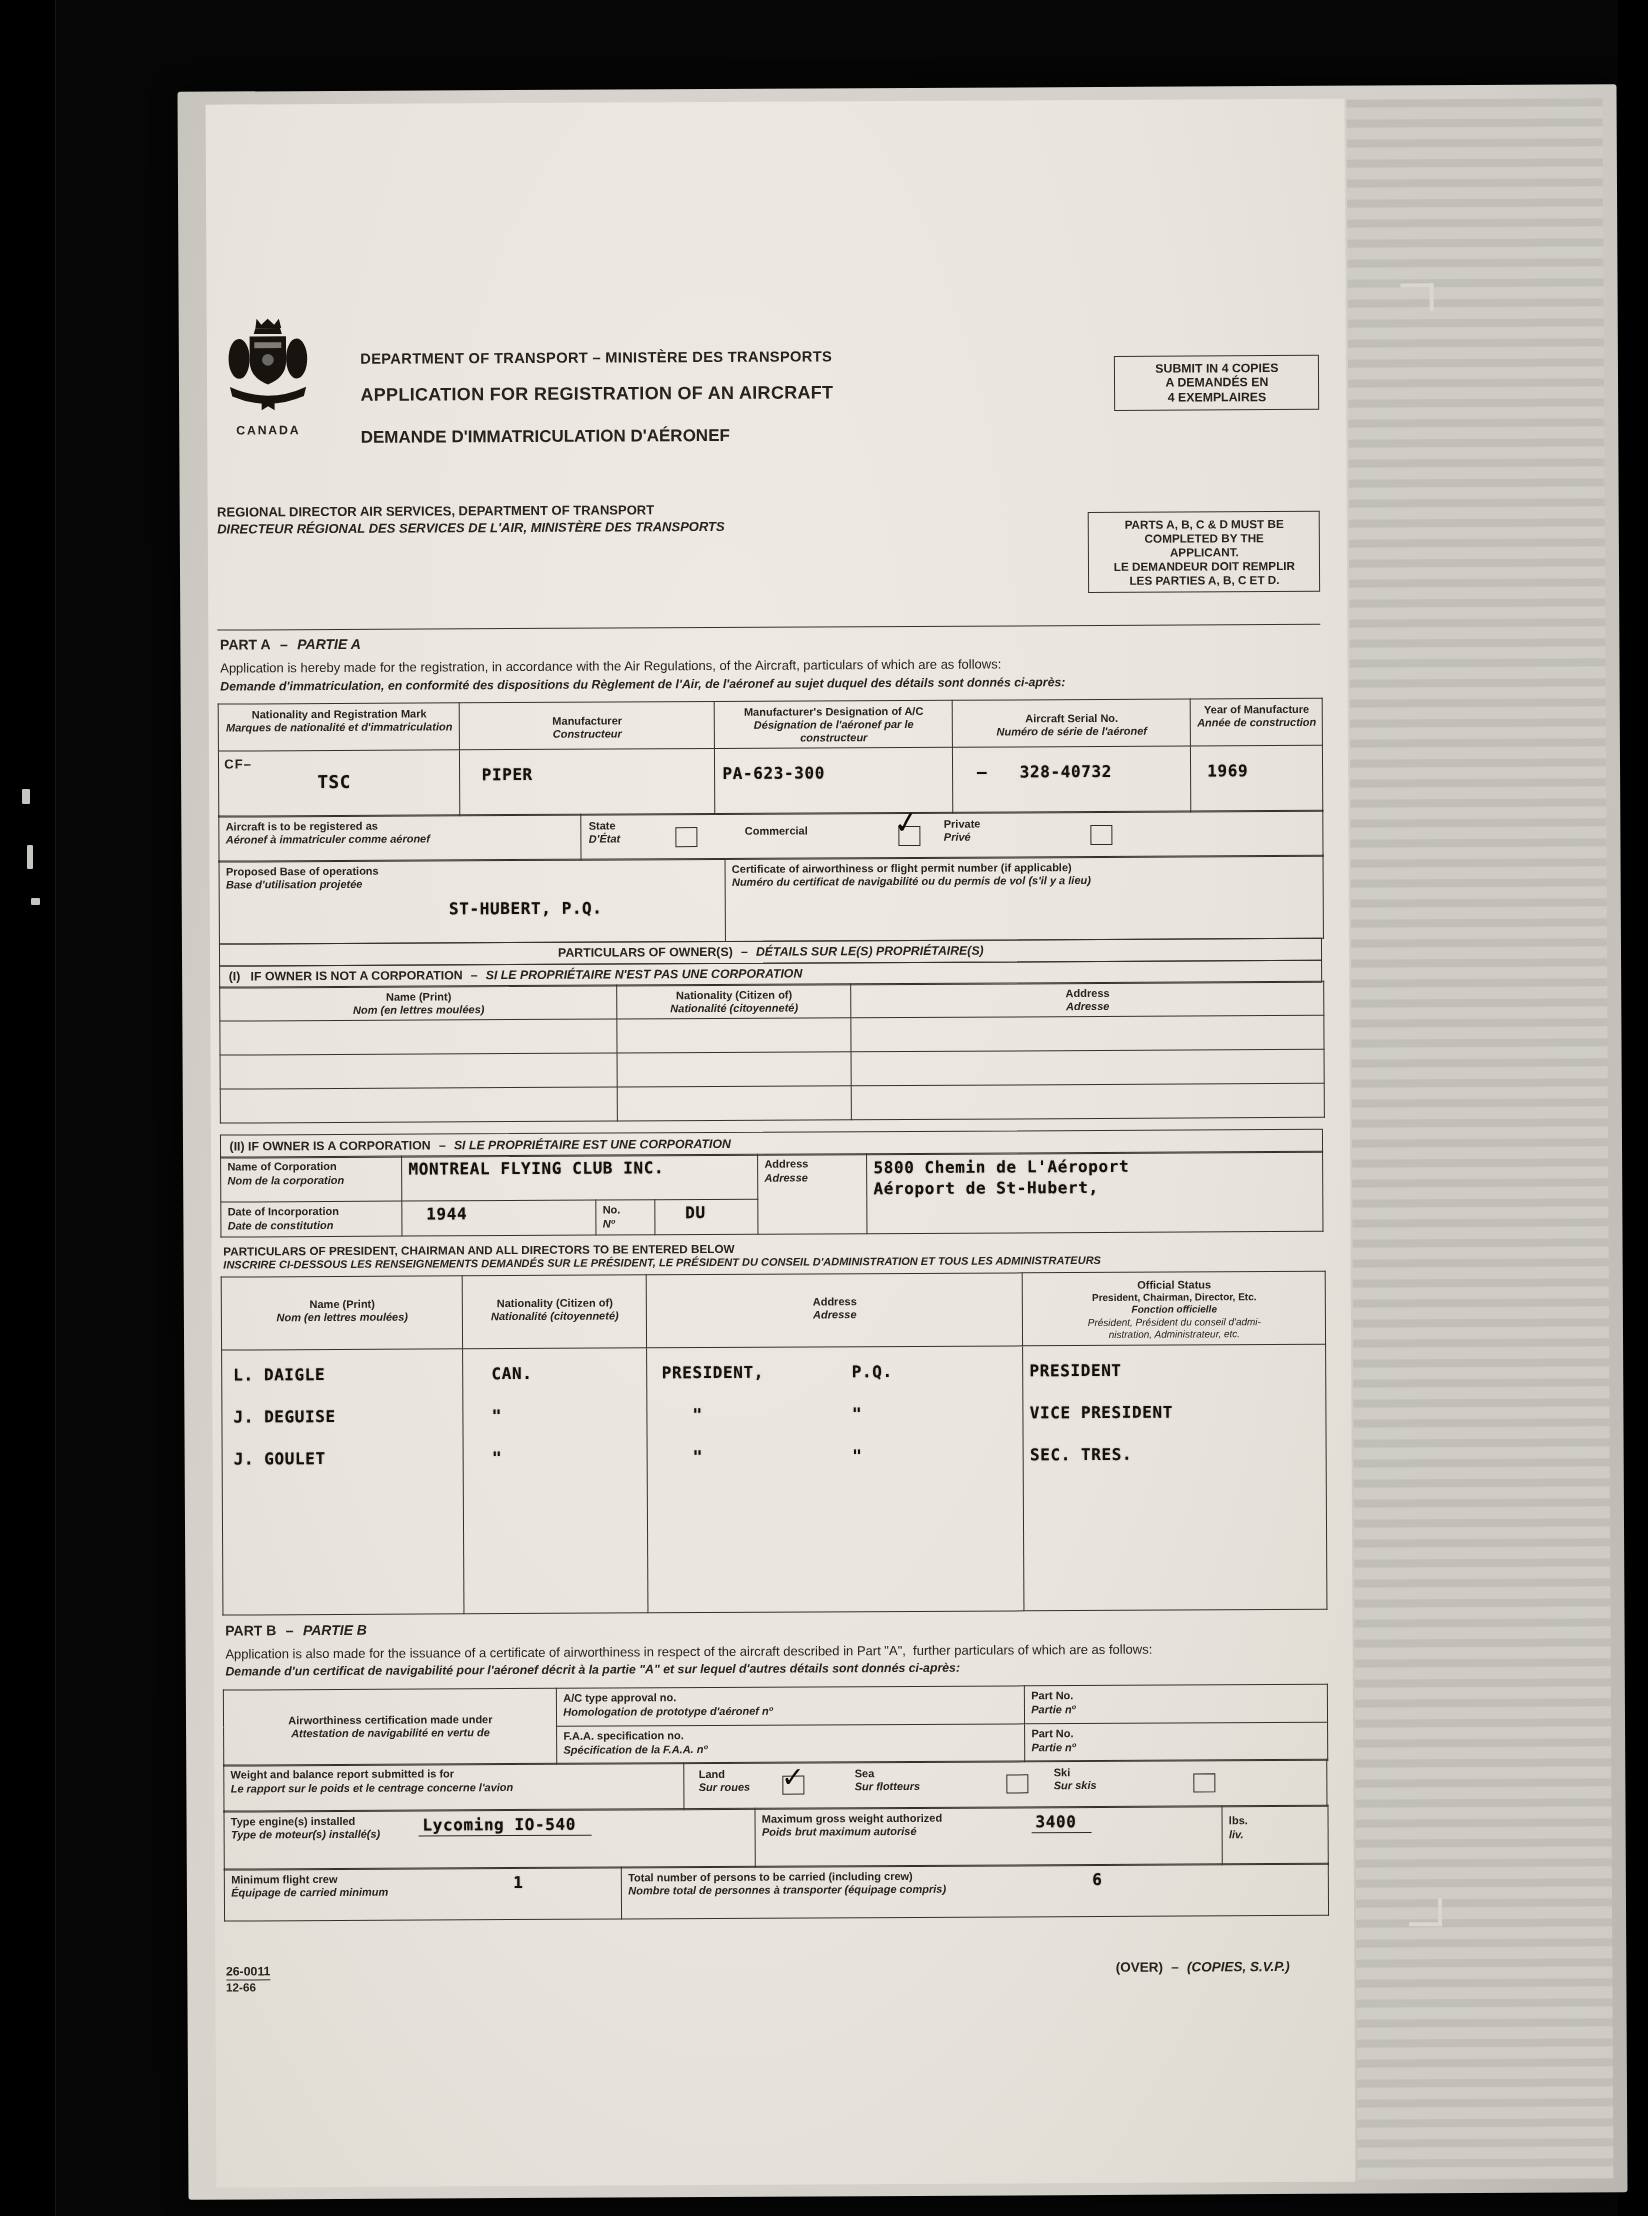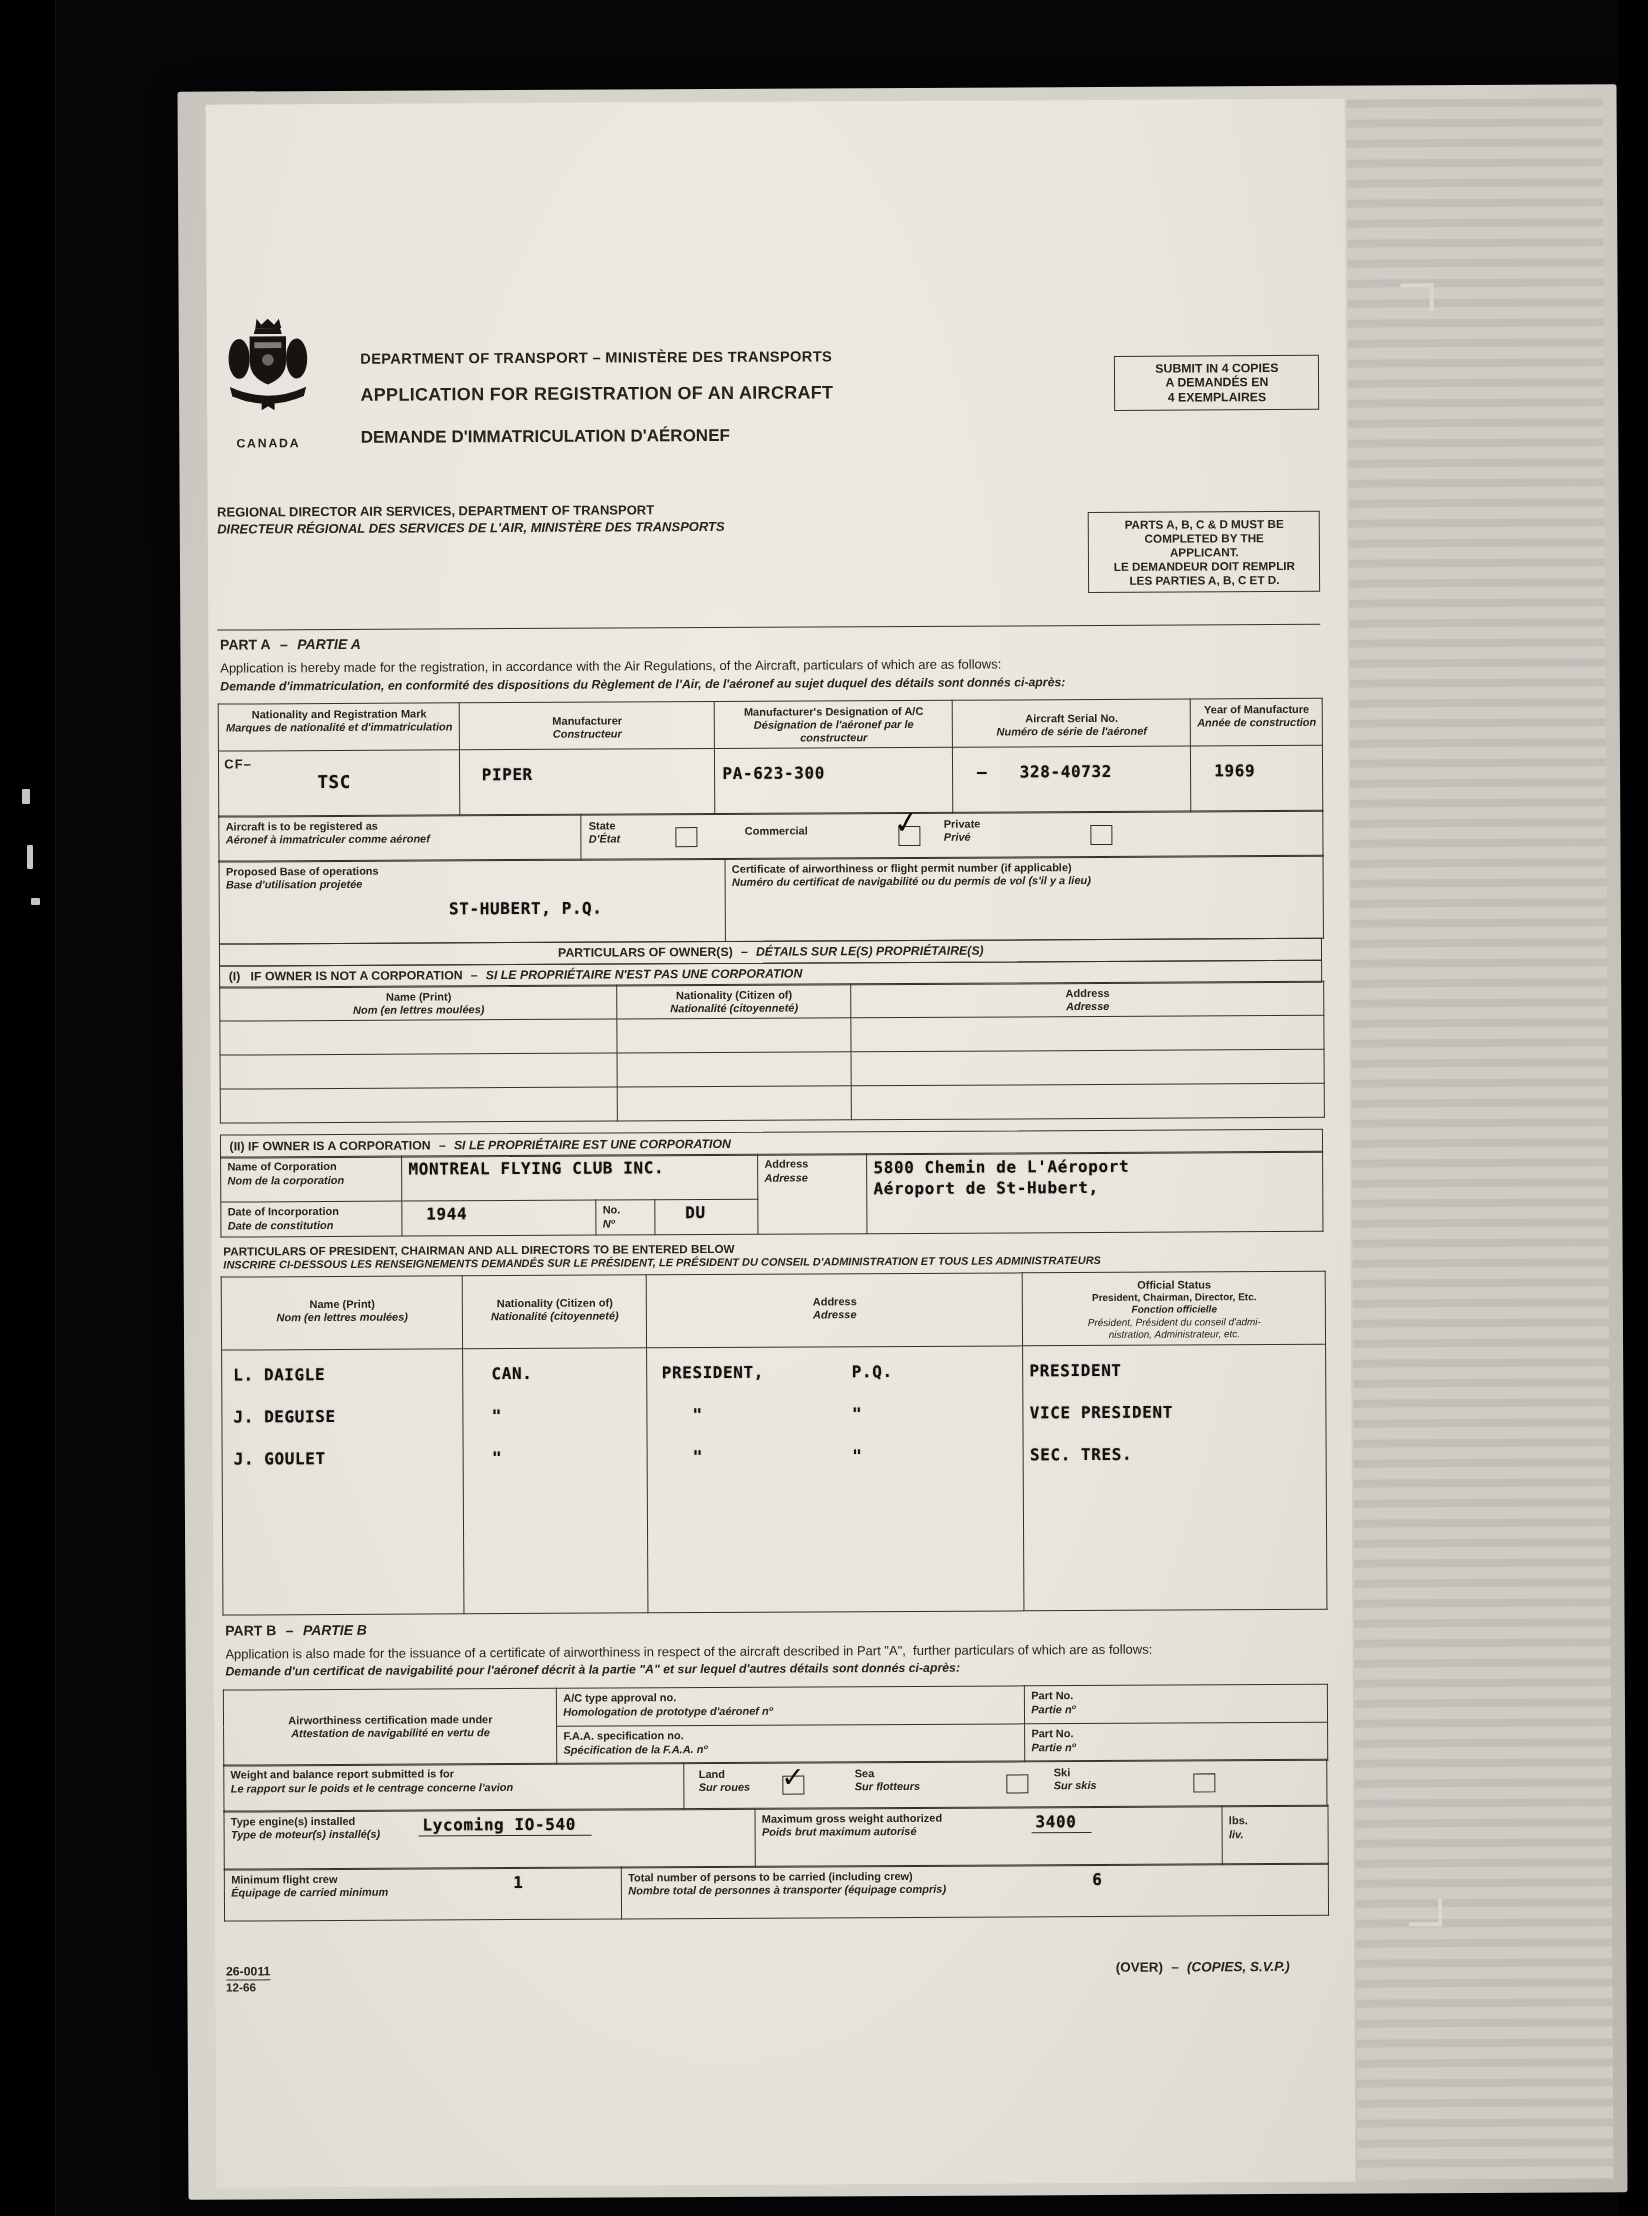--- a/index.html
+++ b/index.html
@@ -33,21 +33,21 @@
   .keep-sp{white-space:pre-wrap}
   .typed{font-family:"DejaVu Sans Mono",monospace;font-weight:700;font-size:16px;color:#14110c;
          letter-spacing:0.6px;text-shadow:0 0 1.2px rgba(20,17,12,.5)}
   .abs{position:absolute}
   .rel{position:relative}
   .fill{border-bottom:1.8px solid #2c2923;padding:0 15.3px 1.2px 3.5px}
 
   
   .header{position:relative;height:517px}
   .crest{position:absolute;left:4.7px;top:212px;width:94px;text-align:center}
-  .country{font-size:12.3px;font-weight:700;letter-spacing:1.8px;margin-top:18px}
+  .country{font-size:12.3px;font-weight:700;letter-spacing:1.8px;margin-top:5px}
   .dept{position:absolute;left:144px;top:247px;font-size:14.7px;font-weight:700;letter-spacing:0.3px}
   .title-en{position:absolute;left:144px;top:281px;font-size:18px;font-weight:700;letter-spacing:0.3px}
   .title-fr{position:absolute;left:144px;top:324px;font-size:17px;font-weight:700}
   .submit-box{position:absolute;right:0;top:256px;width:205px;border:1.8px solid #34312b;
               padding:4.7px 2.3px;text-align:center;font-weight:700;font-size:12.3px;line-height:14.7px}
   .addressee{position:absolute;left:0;top:399px;max-width:787px}
   .addressee div{font-size:13px;font-weight:700;line-height:17px}
   .parts-box{position:absolute;right:0;top:412px;width:232px;border:1.8px solid #34312b;
              padding:4.7px 2.3px;text-align:center;font-weight:700;font-size:11.7px;line-height:14px}
 
@@ -216,21 +216,21 @@
             <span class="typed" style="margin-left:15.3px">PIPER</span>
           </td>
           <td>
             <span class="typed" style="margin-left:1.2px">PA-623-300</span>
           </td>
           <td>
             <span class="typed" style="margin-left:17.6px">–</span>
             <span class="typed" style="margin-left:30px">328-40732</span>
           </td>
           <td>
-            <span class="typed" style="margin-left:17px">1969</span>
+            <span class="typed" style="margin-left:10px">1969</span>
           </td>
         </tr>
       </tbody>
         </table>
 
       <table class="stack">
         <colgroup>
             <col style="width:362px">
             <col style="width:742px">
           </colgroup>

